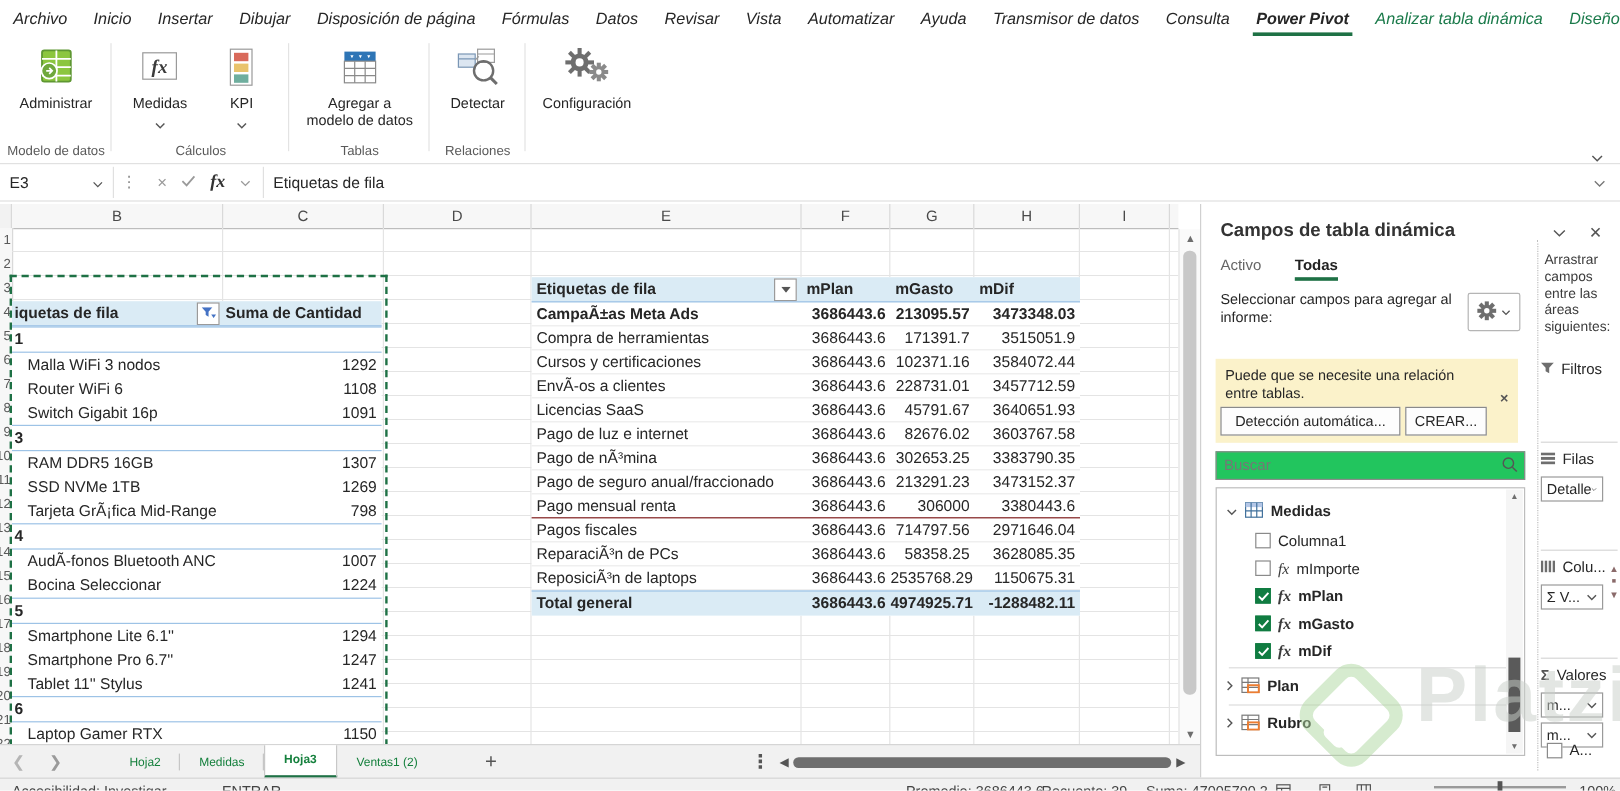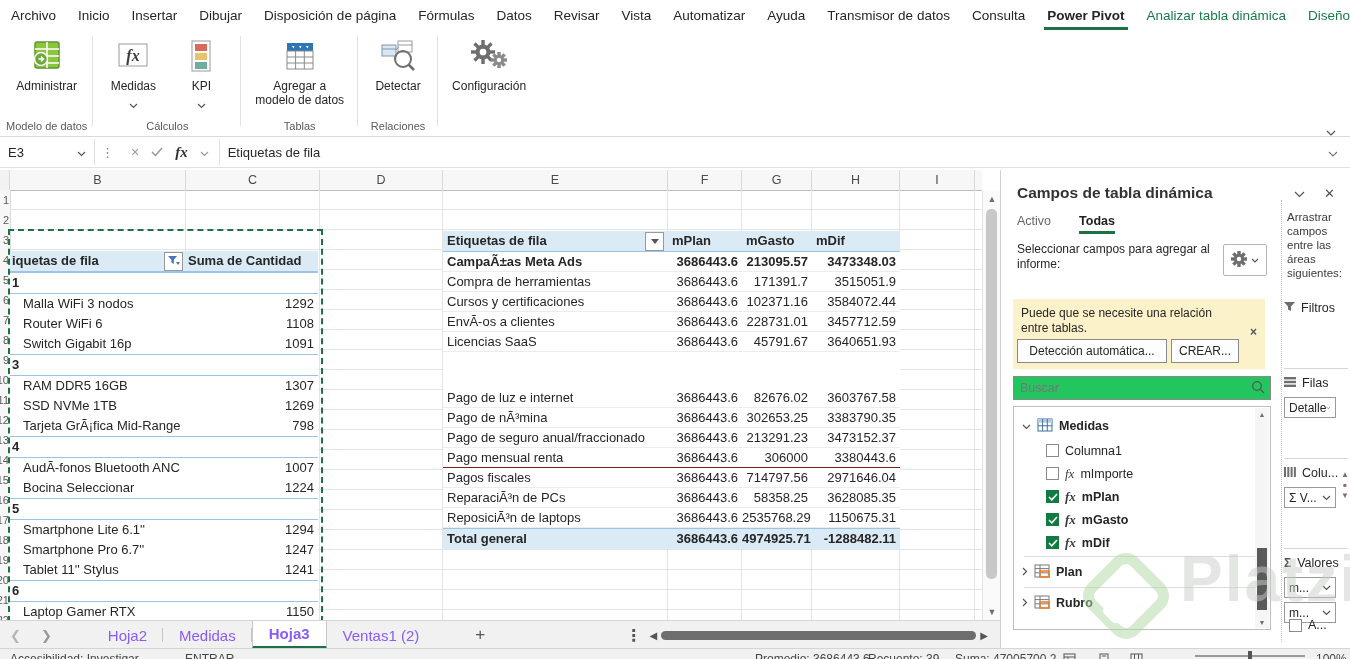--- a/index.html
+++ b/index.html
@@ -3,21 +3,21 @@
 <meta charset="utf-8">
 <style>
   html,body{margin:0;padding:0;background:#fff;}
   #app{position:relative;width:1350px;height:659px;overflow:hidden;
        font-family:"Liberation Sans","DejaVu Sans",sans-serif;color:#262626;
        background:#fff;user-select:none;}
   .abs{position:absolute;}
   
   #tabbar{left:0;top:0;width:1350px;height:30px;background:#fff;border-bottom:1px solid #E6E6E6;
           display:flex;align-items:stretch;}
-  .mtab{display:flex;align-items:center;padding:0 11px;font-size:13.5px;color:#262626;position:relative;cursor:default;white-space:nowrap;}
+  .mtab{display:flex;align-items:center;padding:0 11px;font-size:13.5px;color:#262626;position:relative;cursor:default;white-space:nowrap;font-style:italic;}
   .mtab.active{font-weight:bold;}
   .mtab.active:after{content:"";position:absolute;left:8px;right:8px;bottom:0;height:3px;background:#1E7145;}
   .mtab.contextual{color:#1A7A4A;}
   
   #ribbon{left:0;top:30px;width:1350px;height:106px;background:#fff;border-bottom:1px solid #DADADA;display:flex;}
   .rgroup{display:flex;flex-direction:column;align-items:center;padding:0 6px;position:relative;}
   .rgroup .btnrow{display:flex;flex:1;align-items:flex-start;}
   .rgroup .glabel{font-size:11px;color:#5A5A5A;padding-bottom:4px;white-space:nowrap;}
   .rgroup:after{content:"";position:absolute;right:0;top:6px;bottom:10px;width:1px;background:#E3E3E3;}
   .rgroup.nosep:after{display:none;}
@@ -94,21 +94,21 @@
   .zone-hr{height:1px;background:#D6D6D6;margin:4px 0;}
   .chip{height:21px;border:1px solid #9A9A9A;background:#fff;display:flex;align-items:center;
         font-size:12px;color:#262626;padding:0 4px;justify-content:space-between;margin-top:4px;width:52px;box-sizing:border-box;}
   #pane-dotted{position:absolute;left:280px;top:30px;bottom:6px;width:0;border-left:1px dotted #BFBFBF;}
   #defer-row{position:absolute;left:288px;top:448px;display:flex;align-items:center;gap:6px;font-size:12.5px;}
   .spinstack{position:absolute;left:340px;top:300px;display:flex;flex-direction:column;gap:3px;align-items:center;color:#8A6A6A;font-size:8px;}
   
   #sheetbar{left:0;top:620px;width:1000px;height:28px;background:#F1F1F1;border-top:1px solid #D5D5D5;display:flex;align-items:center;}
   .nav-arrow{color:#9A9A9A;font-size:13px;padding:0 10px;}
   #sheettabs{display:flex;align-items:stretch;height:28px;margin-left:30px;}
-  .stab{display:flex;align-items:center;padding:0 16px;font-size:15px;color:#8b5cf6;position:relative;}
+  .stab{display:flex;align-items:center;padding:0 16px;font-size:10px;color:#15803d;position:relative;}
   .stab:not(.active):not(:last-child):after{content:"";position:absolute;right:0;top:7px;bottom:7px;width:1px;background:#C6C6C6;}
   .stab.active{background:#fff;font-weight:bold;border:1px solid #C8C8C8;border-bottom:3px solid #1E7145;border-top:none;box-sizing:border-box;}
   #addsheet{font-size:17px;color:#555;padding:0 14px;margin-left:26px;}
   #sheet-dots{margin-left:auto;color:#555;font-weight:bold;letter-spacing:0;padding:0 8px;}
   #hscroll{display:flex;align-items:center;gap:4px;padding-right:12px;}
   #hthumb{width:315px;height:9px;background:#6E6E6E;border-radius:5px;}
   .hsarrow{color:#555;font-size:10px;}
   
   #statusbar{left:0;top:648px;width:1350px;height:11px;background:#F1F1F1;border-top:1px solid #D5D5D5;overflow:hidden;}
   #statusbar .srow{display:flex;align-items:center;height:22px;padding-top:2px;font-size:12px;color:#444;}
@@ -514,21 +514,21 @@
           <div class="pcell num" style="width:74px;">3686443.6</div>
           <div class="pcell num" style="width:70px;">228731.01</div>
           <div class="pcell num" style="width:88px;">3457712.59</div>
         </div>
         <div class="prow" style="border-bottom:1px solid #ECECEC;box-sizing:border-box;">
           <div class="pcell" style="width:225px;padding-left:4px;">Licencias SaaS</div>
           <div class="pcell num" style="width:74px;">3686443.6</div>
           <div class="pcell num" style="width:70px;">45791.67</div>
           <div class="pcell num" style="width:88px;">3640651.93</div>
         </div>
-        <div class="prow" style="border-bottom:1px solid #ECECEC;box-sizing:border-box;margin-top:36px;">
+        <div class="prow" style="border-bottom:1px solid #ECECEC;box-sizing:border-box;">
           <div class="pcell" style="width:225px;padding-left:4px;">Pago de luz e internet</div>
           <div class="pcell num" style="width:74px;">3686443.6</div>
           <div class="pcell num" style="width:70px;">82676.02</div>
           <div class="pcell num" style="width:88px;">3603767.58</div>
         </div>
         <div class="prow" style="border-bottom:1px solid #ECECEC;box-sizing:border-box;">
           <div class="pcell" style="width:225px;padding-left:4px;">Pago de nÃ³mina</div>
           <div class="pcell num" style="width:74px;">3686443.6</div>
           <div class="pcell num" style="width:70px;">302653.25</div>
           <div class="pcell num" style="width:88px;">3383790.35</div>

